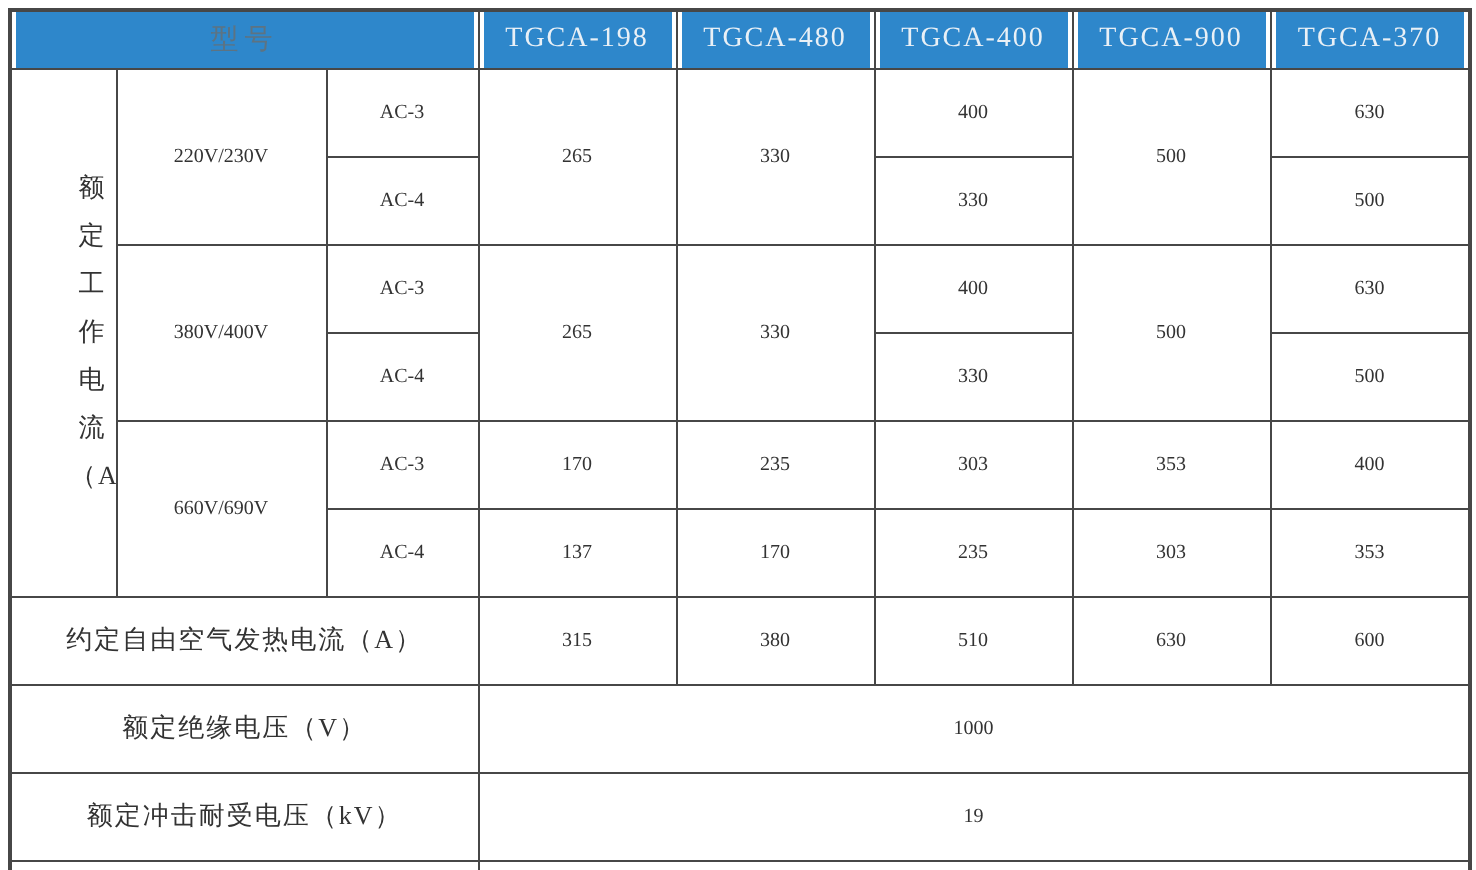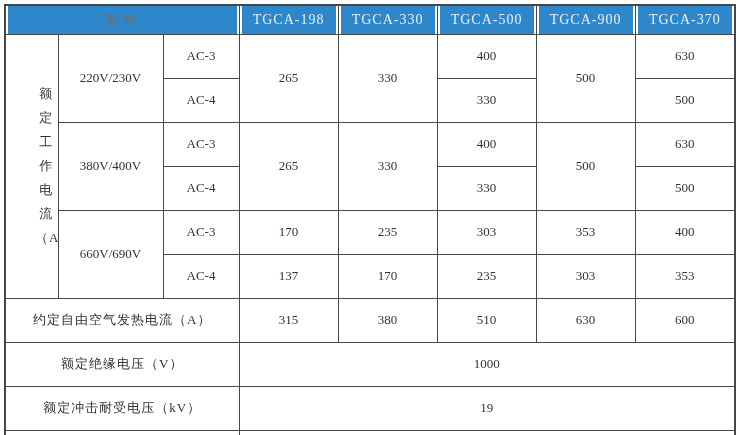--- a/index.html
+++ b/index.html
@@ -49,21 +49,21 @@
     align-items: center;
     justify-content: center;
     background: var(--header-bg);
     font-size: 14px;
     letter-spacing: 1px;
   }
   .model-label-text { color: var(--model-label-text); letter-spacing: 3px; }
   .model-name-text { color: var(--model-name-text); }
   .vlabel-line { line-height: 24px; font-size: 13px; letter-spacing: 1px; margin-left: 29px; }
   .row-label { letter-spacing: 1px; font-size: 13px; }
-  .num { font-size: 13px; }
+  .num { font-size: 10px; }
 </style>
 </head>
 <body>
 
 <div class="screen">
   <table class="spec">
     <colgroup>
       <col style="width:53px">
         <col style="width:105px">
         <col style="width:76px">
@@ -76,24 +76,24 @@
 
     <tbody>
         <tr class="hdr-row">
       <th colspan="3">
         <div class="hbg model-label-text">型号</div>
       </th>
       <th>
         <div class="hbg model-name-text">TGCA-198</div>
       </th>
       <th>
-        <div class="hbg model-name-text">TGCA-330</div>
+        <div class="hbg model-name-text">TGCA-480</div>
       </th>
       <th>
-        <div class="hbg model-name-text">TGCA-500</div>
+        <div class="hbg model-name-text">TGCA-400</div>
       </th>
       <th>
         <div class="hbg model-name-text">TGCA-900</div>
       </th>
       <th>
         <div class="hbg model-name-text">TGCA-370</div>
       </th>
     </tr>
 
     <tr class="data-row">

